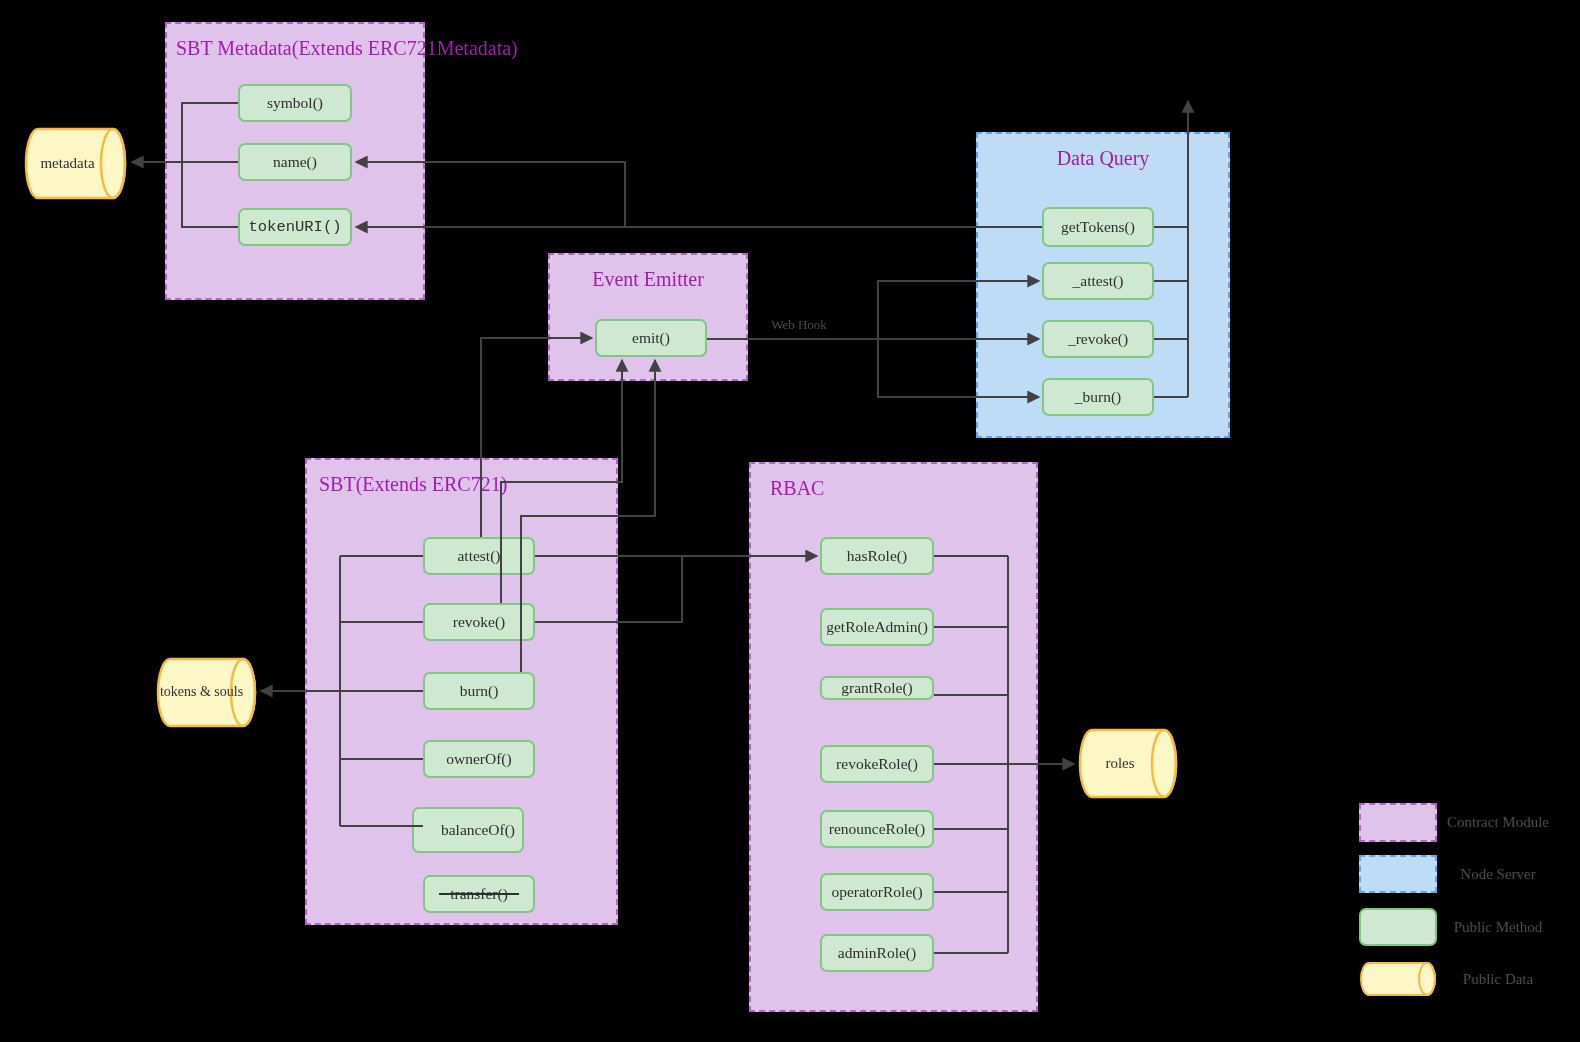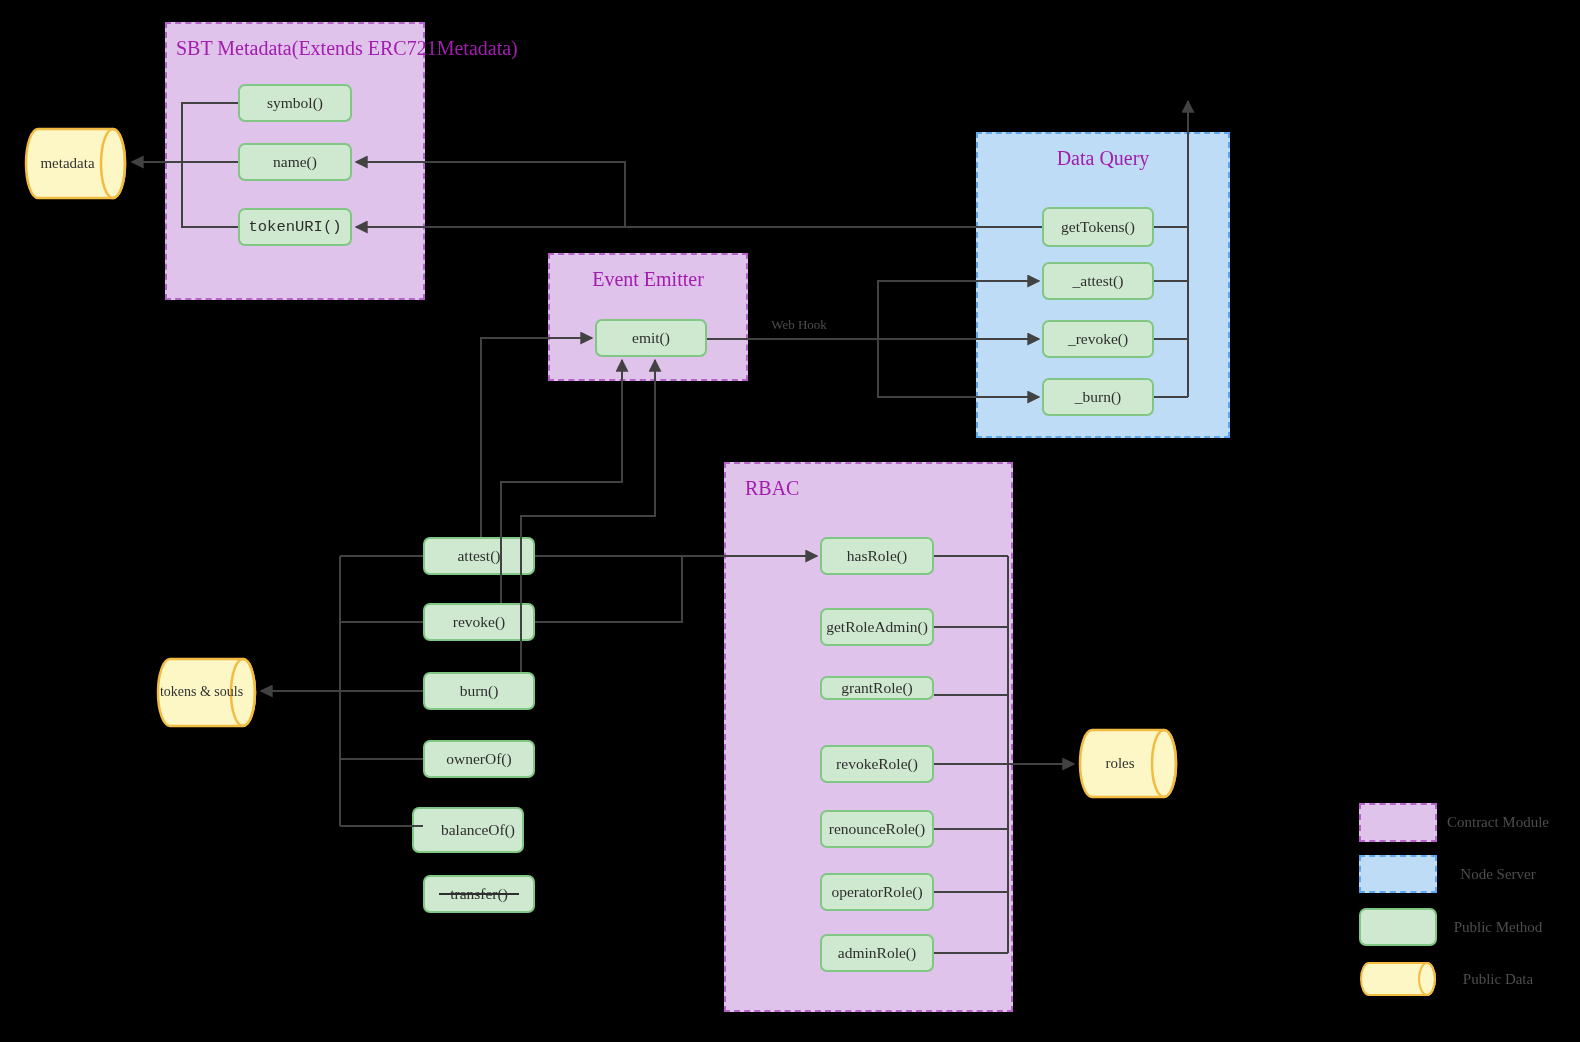--- a/index.html
+++ b/index.html
@@ -57,22 +57,25 @@
   </div>
 
   <div class="module purple" style="left:548px;top:253px;width:200px;height:128px;">
     <div class="module-title title-center">Event Emitter</div>
   </div>
 
   <div class="module blue" style="left:976px;top:132px;width:254px;height:306px;">
     <div class="module-title title-center">Data Query</div>
   </div>
 
-
-  <div class="module purple" style="left:724px;top:462px;width:289px;height:550px;">
+  <div class="module purple" style="left:305px;top:458px;width:313px;height:467px;">
+    <div class="module-title title-left">SBT(Extends ERC721)</div>
+  </div>
+
+  <div class="module purple" style="left:749px;top:462px;width:289px;height:550px;">
     <div class="module-title title-left" style="left:19px;">RBAC</div>
   </div>
 
   <div class="method" style="left:238px;top:84px;width:114px;height:38px;">
     <span class="mlabel">symbol()</span>
     </div>
   <div class="method" style="left:238px;top:143px;width:114px;height:38px;">
     <span class="mlabel">name()</span>
     </div>
   <div class="method" style="left:238px;top:208px;width:114px;height:38px;font-family:Liberation Mono, monospace;">

